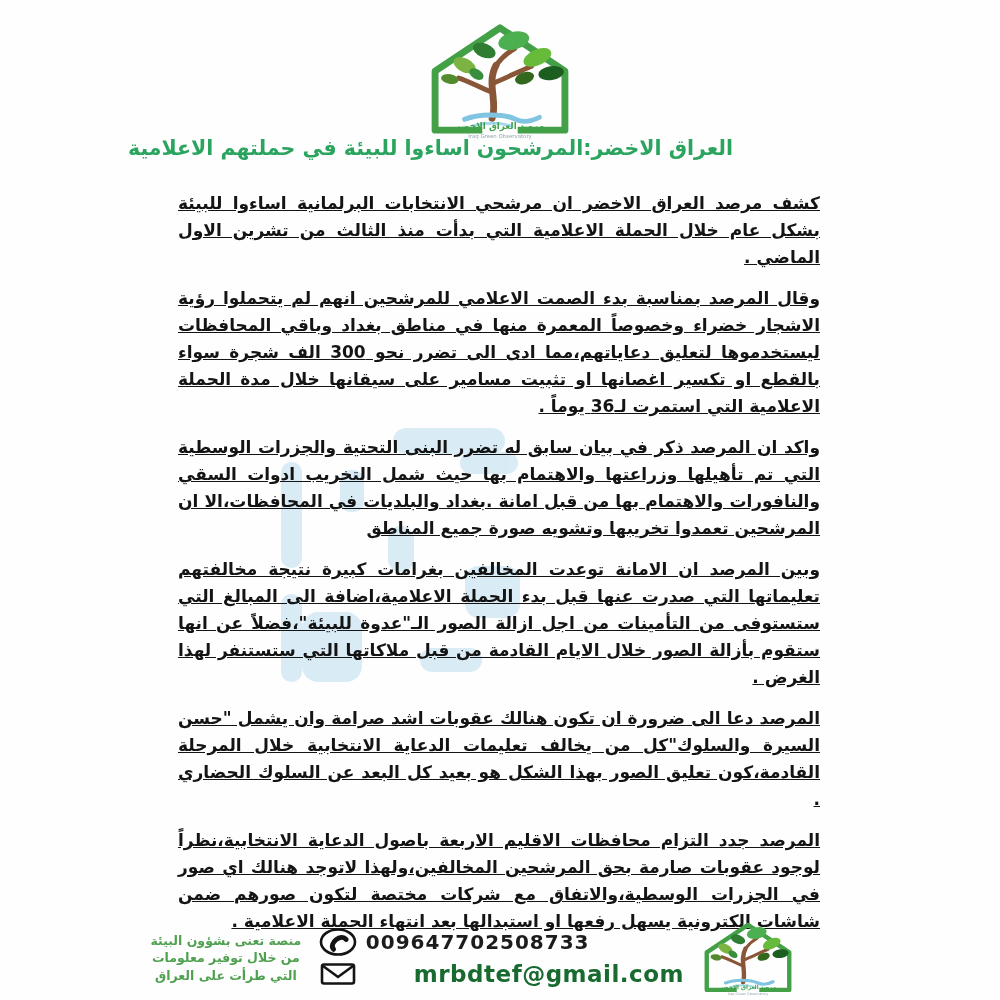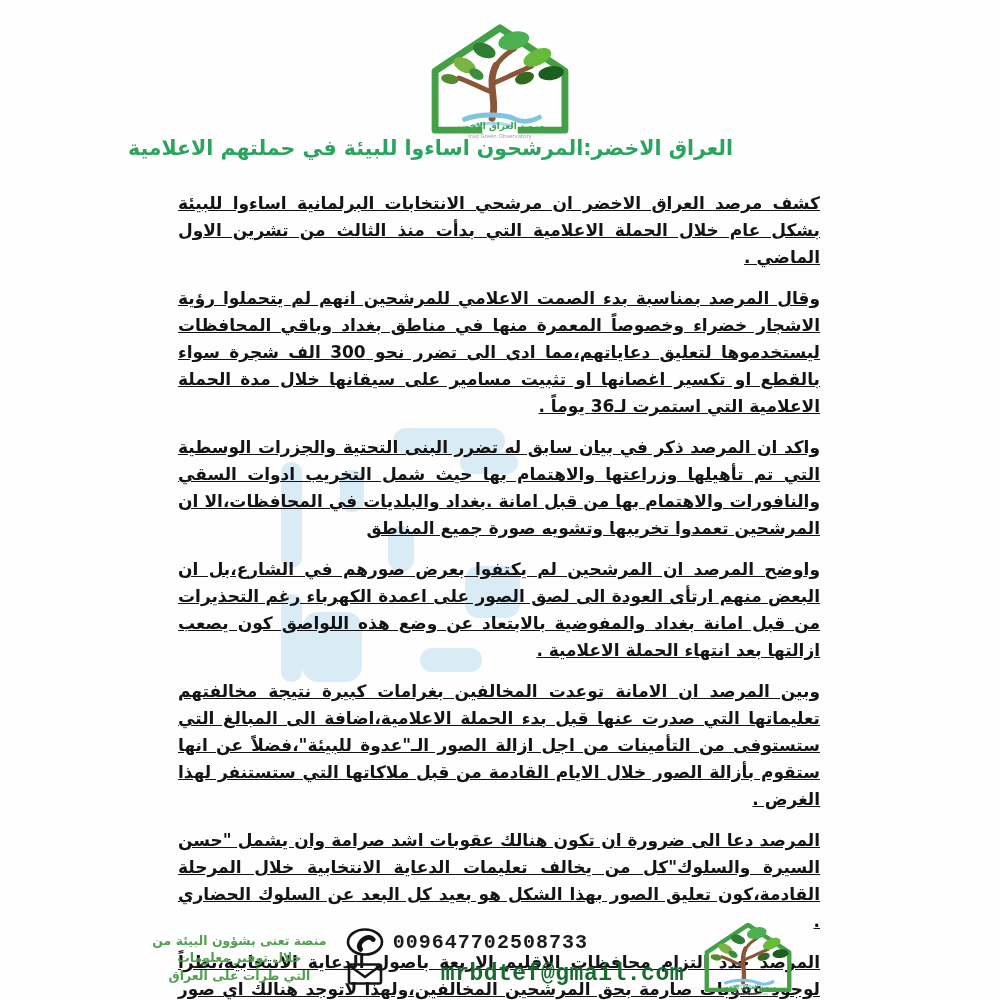--- a/index.html
+++ b/index.html
@@ -22,21 +22,21 @@
   .article{position:absolute;top:190px;left:178px;right:180px;z-index:2;}
   .article p{direction:rtl;text-align:justify;text-align-last:right;
              font-size:17px;font-weight:bold;color:#141414;
              line-height:27px;margin:0 0 14px 0;text-decoration:underline;}
 
   
   .footer{position:absolute;top:918px;left:148px;width:650px;display:flex;
           align-items:center;gap:14px;z-index:2;}
   .tagline{width:322px;direction:rtl;text-align:center;color:#4fa04f;
            font-weight:bold;font-size:12.5px;line-height:17.5px;}
-  .contact{display:grid;grid-template-columns:40px auto;column-gap:8px;row-gap:4px;align-items:center;font-family:Liberation Mono, monospace;}
+  .contact{display:grid;grid-template-columns:40px auto;column-gap:8px;row-gap:4px;align-items:center;}
   .icon-cell{width:40px;height:28px;display:flex;align-items:center;justify-content:center;}
   .phone-number{font-size:20px;font-weight:bold;color:#1c1c1c;letter-spacing:1px;white-space:nowrap;}
   .email-address{font-size:23px;font-weight:bold;color:#186a2f;letter-spacing:.5px;white-space:nowrap;margin-left:48px;}
   .logo-bottom{width:100px;height:80px;flex:0 0 auto;}
   .logo-bottom svg{width:100%;height:100%;}
 </style>
 </head>
 <body>
 
 <svg width="0" height="0" style="position:absolute" aria-hidden="true">
@@ -90,21 +90,20 @@
         <use href="#org-logo"></use>
       </svg>
   </div>
 
   <h1 class="title">العراق الاخضر:المرشحون اساءوا للبيئة في حملتهم الاعلامية</h1>
 
   <main class="article">
     <p>كشف مرصد العراق الاخضر ان مرشحي الانتخابات البرلمانية اساءوا للبيئة بشكل عام خلال الحملة الاعلامية التي بدأت منذ الثالث من تشرين الاول الماضي .</p>
     <p>وقال المرصد بمناسبة بدء الصمت الاعلامي للمرشحين انهم لم يتحملوا رؤية الاشجار خضراء وخصوصاً المعمرة منها في مناطق بغداد وباقي المحافظات ليستخدموها لتعليق دعاياتهم،مما ادى الى تضرر نحو 300 الف شجرة سواء بالقطع او تكسير اغصانها او تثبيت مسامير على سيقانها خلال مدة الحملة الاعلامية التي استمرت لـ36 يوماً .</p>
     <p>واكد ان المرصد ذكر في بيان سابق له تضرر البنى التحتية والجزرات الوسطية التي تم تأهيلها وزراعتها والاهتمام بها حيث شمل التخريب ادوات السقي والنافورات والاهتمام بها من قبل امانة .بغداد والبلديات في المحافظات،الا ان المرشحين تعمدوا تخريبها وتشويه صورة جميع المناطق</p>
-    <p>واوضح المرصد ان المرشحين لم يكتفوا بعرض صورهم في الشارع،بل ان البعض منهم ارتأى العودة الى لصق الصور على اعمدة الكهرباء رغم التحذيرات من قبل امانة بغداد والمفوضية بالابتعاد عن وضع هذه اللواصق كون يصعب ازالتها بعد انتهاء الحملة الاعلامية .</p>
     <p>وبين المرصد ان الامانة توعدت المخالفين بغرامات كبيرة نتيجة مخالفتهم تعليماتها التي صدرت عنها قبل بدء الحملة الاعلامية،اضافة الى المبالغ التي ستستوفى من التأمينات من اجل ازالة الصور الـ"عدوة للبيئة"،فضلاً عن انها ستقوم بأزالة الصور خلال الايام القادمة من قبل ملاكاتها التي ستستنفر لهذا الغرض .</p>
     <p>المرصد دعا الى ضرورة ان تكون هنالك عقوبات اشد صرامة وان يشمل "حسن السيرة والسلوك"كل من يخالف تعليمات الدعاية الانتخابية خلال المرحلة القادمة،كون تعليق الصور بهذا الشكل هو بعيد كل البعد عن السلوك الحضاري .</p>
     <p>المرصد جدد التزام محافظات الاقليم الاربعة باصول الدعاية الانتخابية،نظراً لوجود عقوبات صارمة بحق المرشحين المخالفين،ولهذا لاتوجد هنالك اي صور في الجزرات الوسطية،والاتفاق مع شركات مختصة لتكون صورهم ضمن شاشات الكترونية يسهل رفعها او استبدالها بعد انتهاء الحملة الاعلامية .</p>
   </main>
 
   <div class="footer">
     <div class="tagline">
       <div>منصة تعنى بشؤون البيئة من خلال توفير معلومات</div>
       <div>التي طرأت على العراق</div>
     </div>

